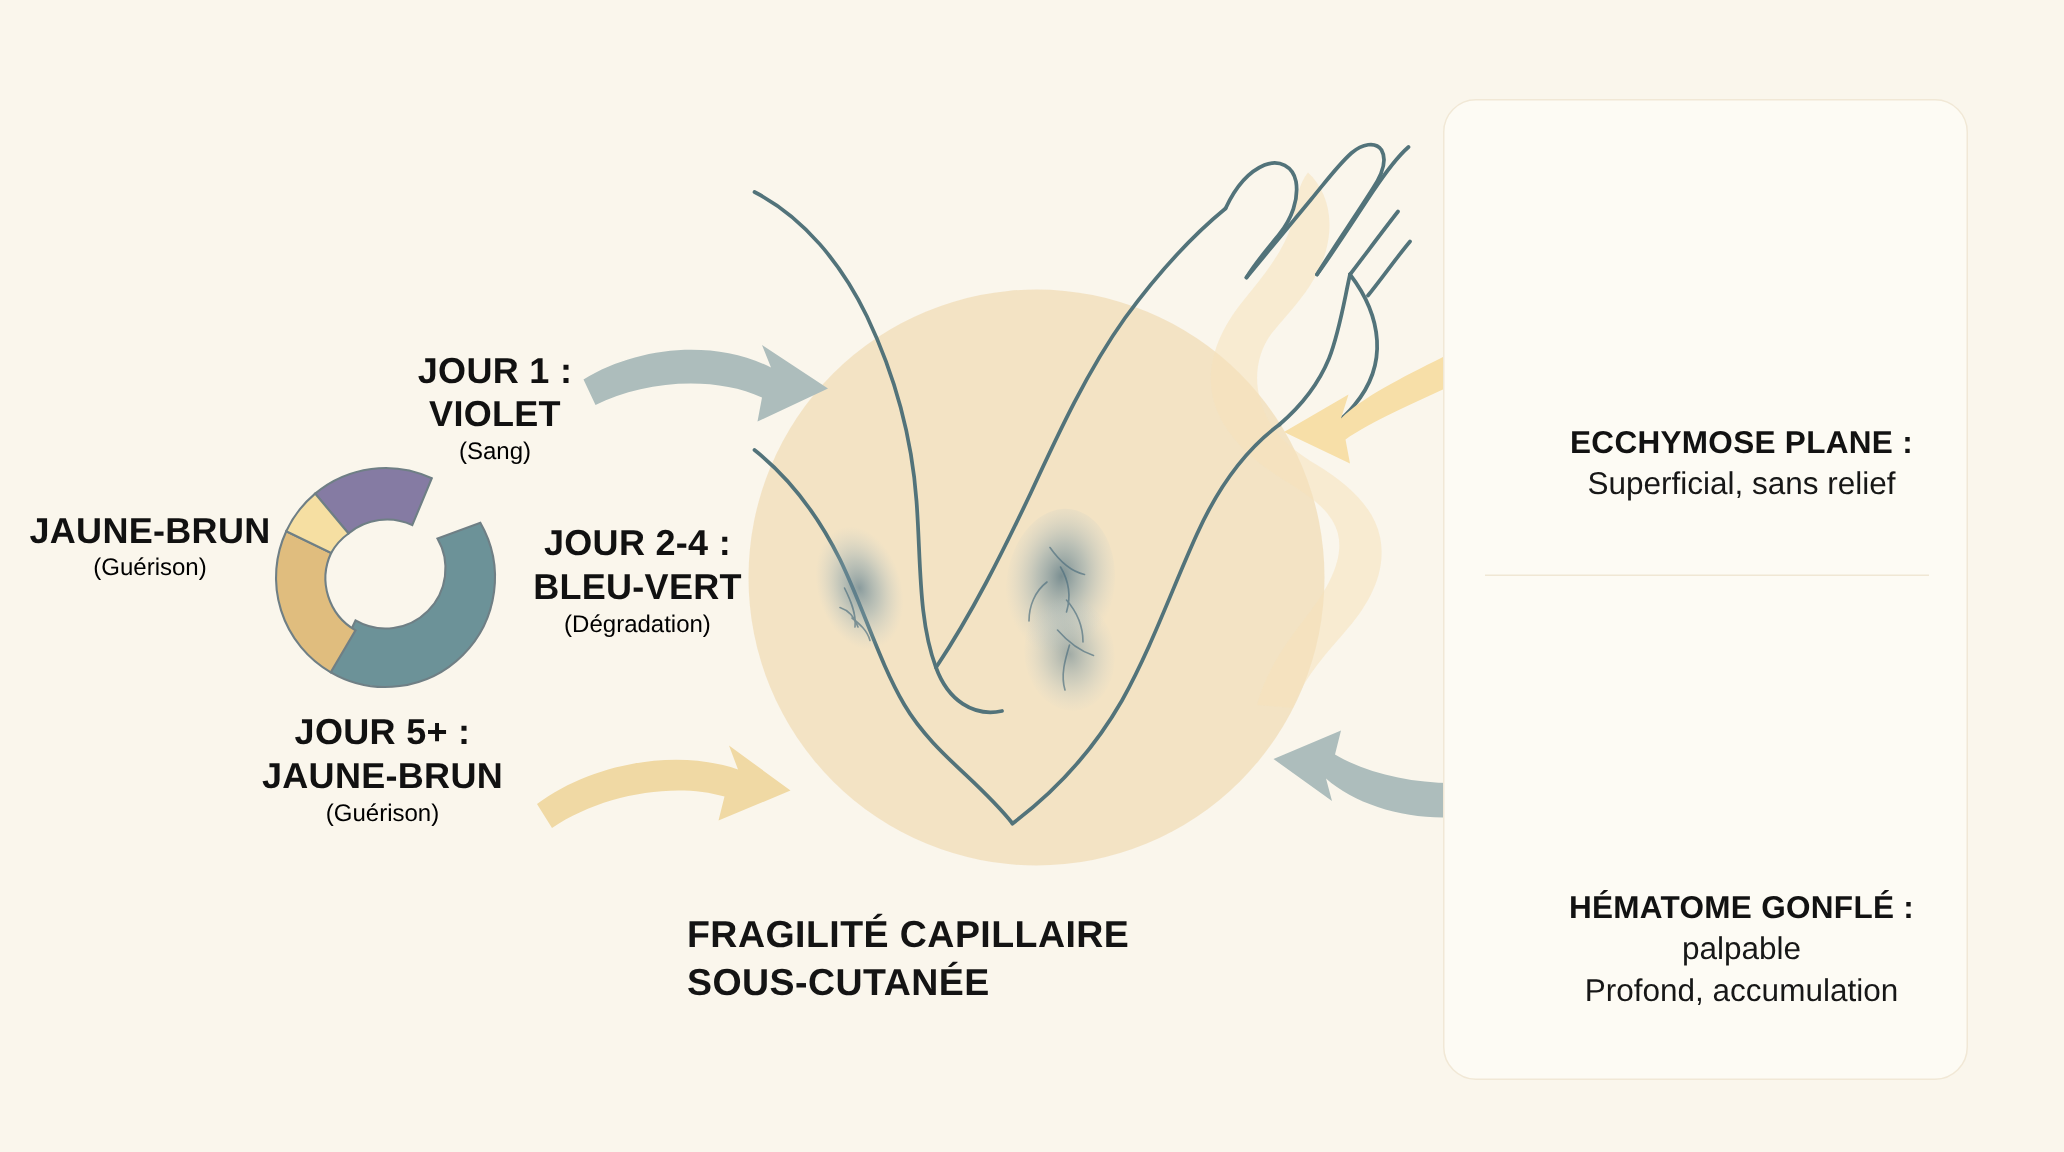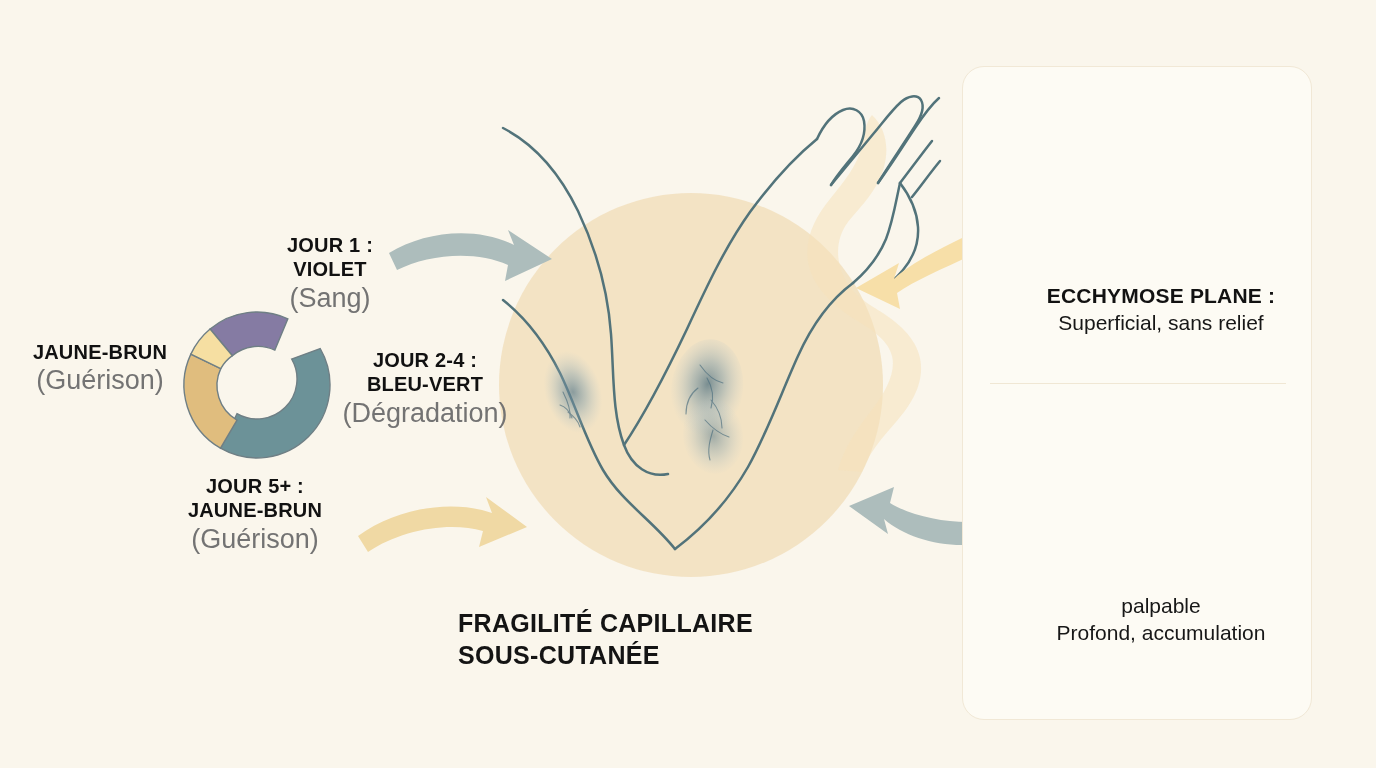--- a/index.html
+++ b/index.html
@@ -29,29 +29,29 @@
   }
 
   
   .label {
     position: absolute;
     text-align: center;
     line-height: 1.22;
     white-space: nowrap;
   }
   .label .hd {
-    font-size: 20px;
+    font-size: 24px;
     font-weight: bold;
     letter-spacing: 0.2px;
     color: #111111;
   }
   .label .sub {
-    font-size: 27px;
+    font-size: 16px;
     font-weight: normal;
-    color: #737373;
+    color: #000000;
   }
 
   #label-day1 { left: 210px; top: 233px; width: 240px; }
   #label-day5-left { left: 0px; top: 340px; width: 200px; }
   #label-day24 { left: 330px; top: 348px; width: 190px; }
   #label-day5-bottom { left: 140px; top: 474px; width: 230px; }
 
   .main-title {
     position: absolute;
     left: 458px;
@@ -312,20 +312,21 @@
 
   <div class="panel"></div>
   <div class="panel-divider"></div>
 
   <div class="card-caption" id="caption-ecchymose">
     <div class="hd">ECCHYMOSE PLANE :</div>
     <div class="sub">Superficial, sans relief</div>
   </div>
 
   <div class="card-caption" id="caption-hematome">
+    <div class="hd">HÉMATOME GONFLÉ :</div>
     <div class="sub">palpable</div>
     <div class="sub">Profond, accumulation</div>
   </div>
 
   <div class="label" id="label-day1">
     <div class="hd">JOUR 1 :</div>
     <div class="hd">VIOLET</div>
     <div class="sub">(Sang)</div>
   </div>
 

